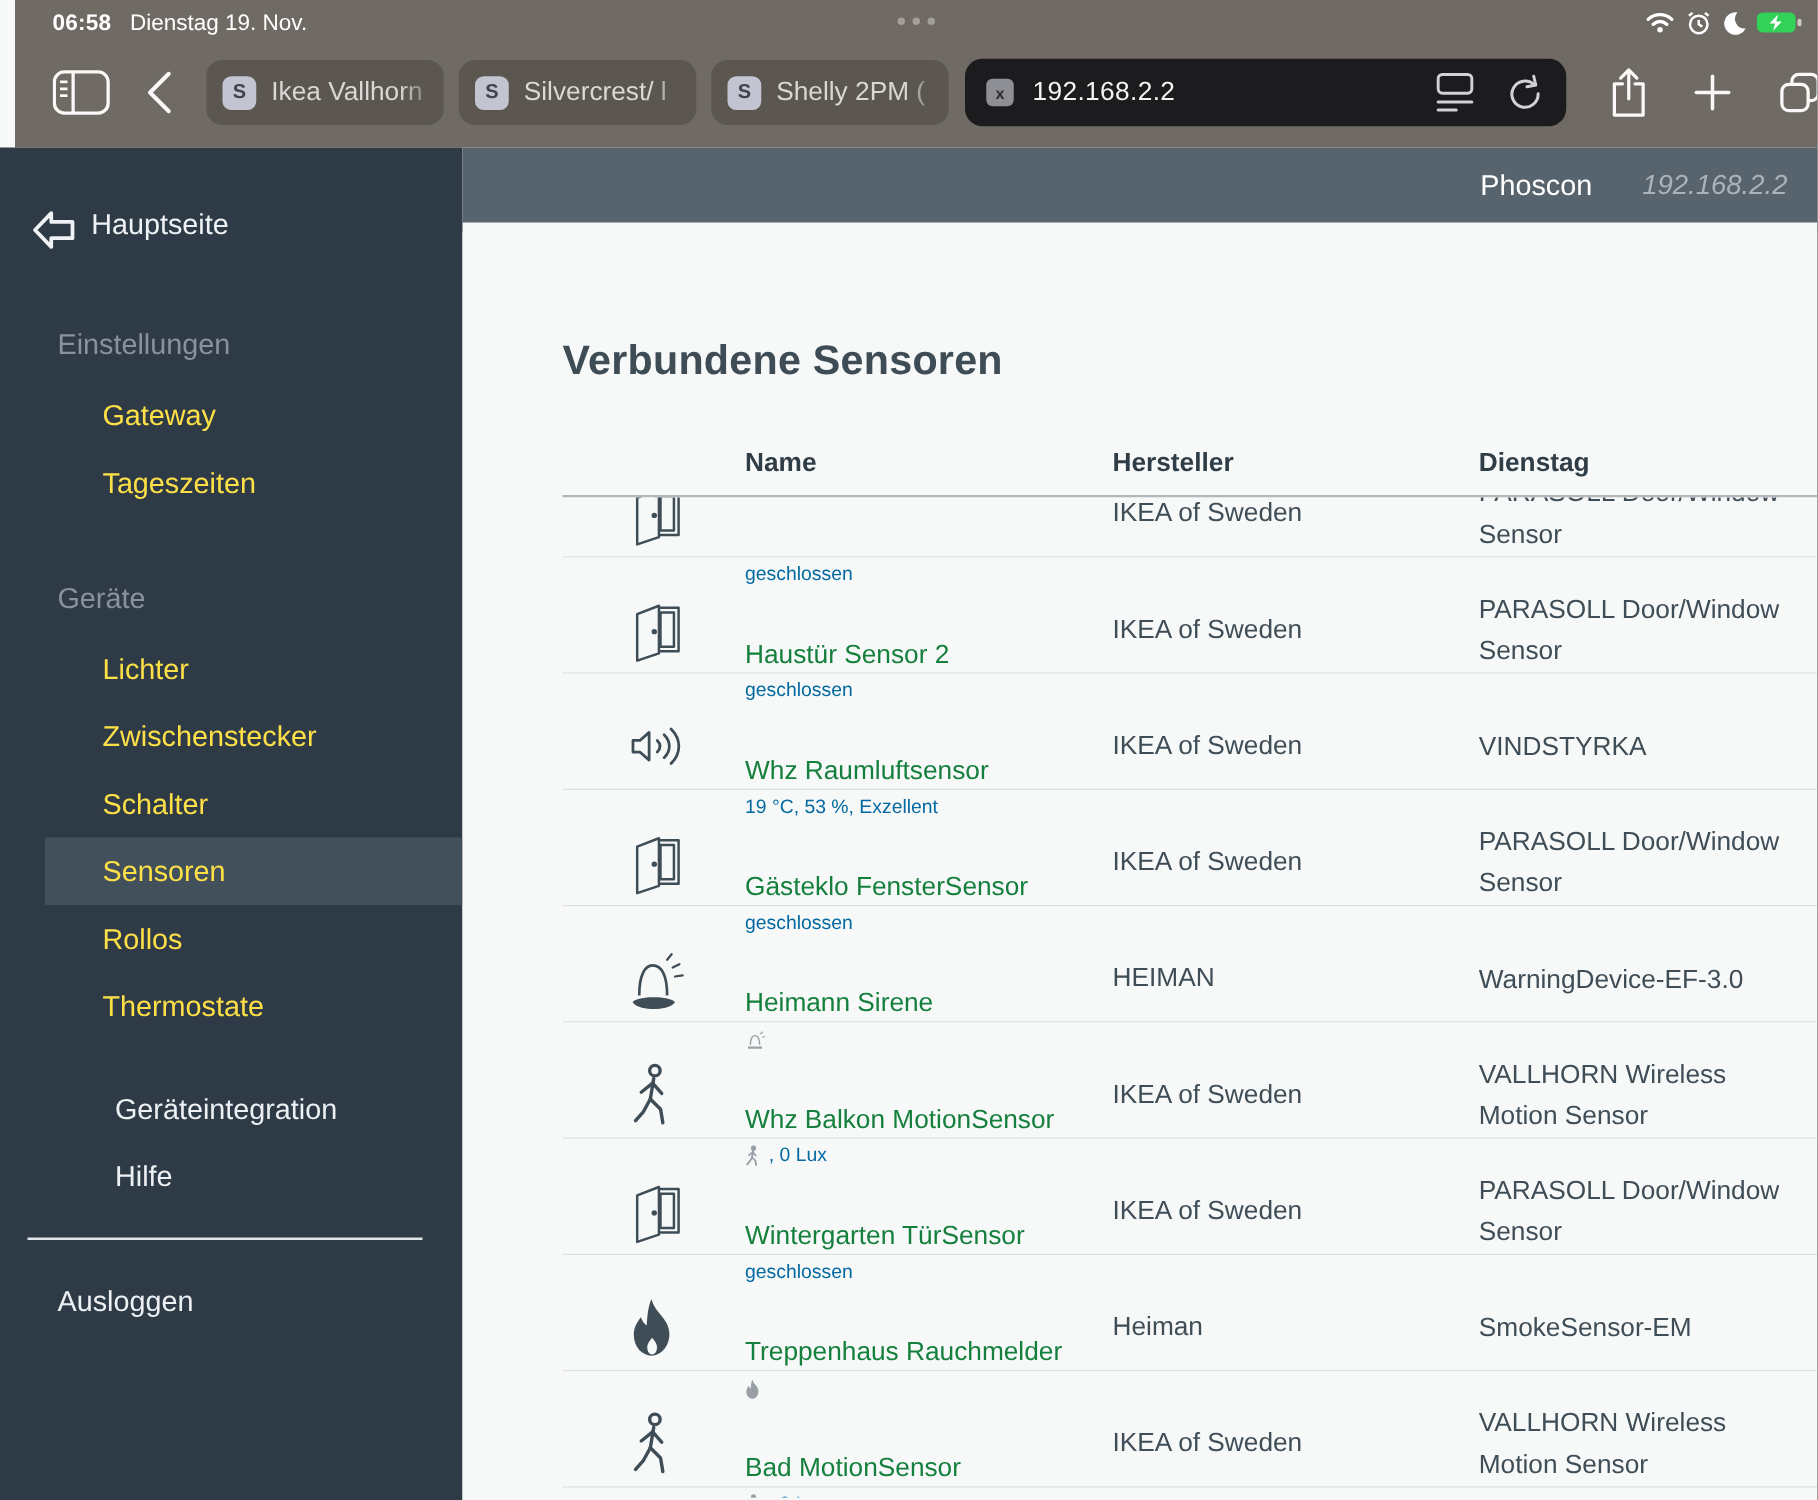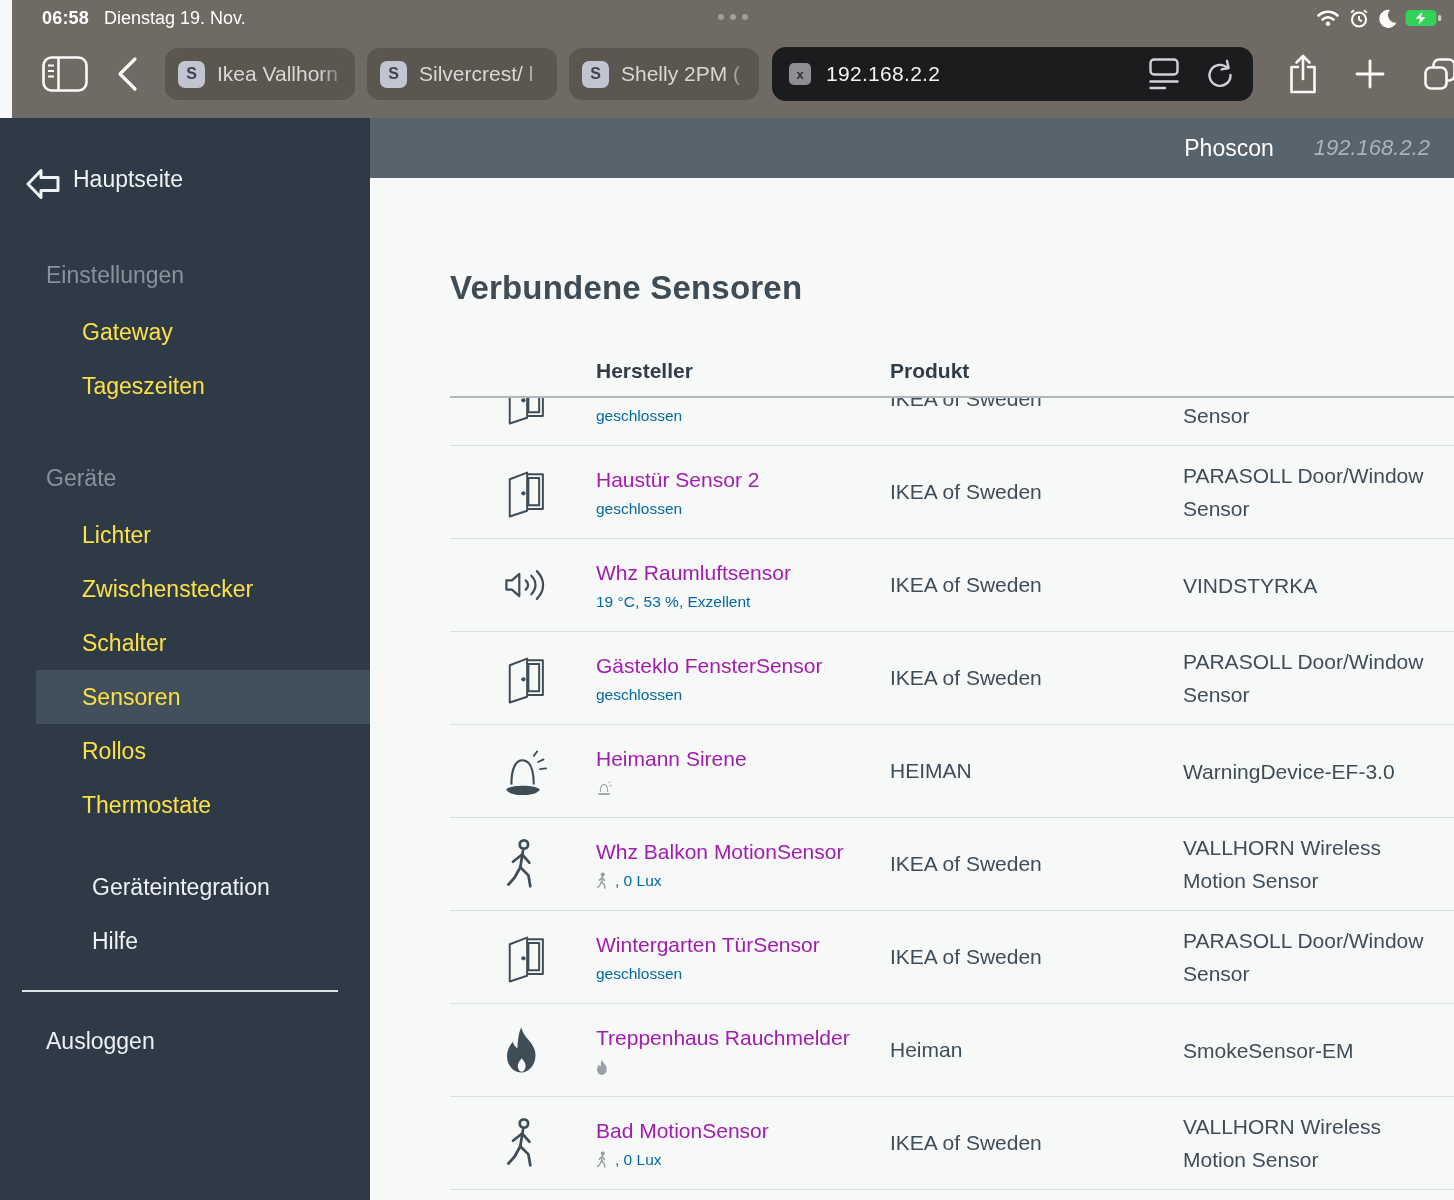--- a/index.html
+++ b/index.html
@@ -50,21 +50,21 @@
   .brand { font-size:23px; color:#ffffff; }
   .host { font-size:22px; color:#a9b3ba; font-style:italic; }
   .content { position:absolute; top:186px; left:370px; right:0; bottom:0; background:#f7f8f8; padding-left:80px; overflow:hidden; }
   .page-title { margin-top:80px; font-size:33px; font-weight:700; color:#3e4c56; letter-spacing:.2px; line-height:44px; }
   .thead { display:grid; grid-template-columns:146px 294px 293px 1fr; margin-top:46px; height:42px; border-bottom:2px solid #b3b8bb; font-size:21px; font-weight:700; color:#2f3d47; align-items:start; padding-top:3px; }
   .tbody { height:800px; overflow:hidden; }
   .trow { display:grid; grid-template-columns:146px 294px 293px 1fr; height:93px; border-bottom:1px solid #dcdfe1; background:#f7f8f8; }
   .trow.partial { margin-top:-45px; }
   .icon-cell { display:flex; align-items:center; justify-content:center; color:#3f4d57; }
   .name-cell { padding-top:20px; }
-  .row-name { font-size:21px; color:#a21caf; line-height:27px; min-height:27px; }
+  .row-name { font-size:21px; color:#15803d; line-height:27px; min-height:27px;margin-top:44px; }
   .row-sub { margin-top:7px; font-size:15.5px; color:#0369a1; display:flex; align-items:center; gap:6px; min-height:18px; }
   .sub-ic { color:#98a0a6; display:inline-flex; align-items:center; }
   .vendor-cell { align-self:center; font-size:21px; color:#3f4d57; }
   .product-cell { display:flex; align-items:center; font-size:21px; color:#3f4d57; line-height:33px; padding-right:28px; }
 </style>
 </head>
 <body>
 
 <div class="screen">
 
@@ -209,22 +209,23 @@
 
   <div class="app-header">
     <span class="brand">Phoscon</span>
     <span class="host">192.168.2.2</span>
   </div>
 
   <main class="content">
     <h1 class="page-title">Verbundene Sensoren</h1>
     <div class="thead">
       <span></span>
+      <span>Name</span>
       <span>Hersteller</span>
-      <span>Produkt</span>
+      <span>Dienstag</span>
     </div>
     <div class="tbody">
         <div class="trow partial">
      <div class="icon-cell">
             <svg width="44" height="53" viewBox="0 0 52 64">
               <g fill="none" stroke="currentColor" stroke-width="2.4" stroke-linejoin="round">
                 <rect x="28" y="10" width="22" height="42"></rect>
                 <rect x="32.5" y="14.5" width="13" height="33"></rect>
                 <polygon points="10,16 31,8 31,54 10,61" fill="#f7f8f8"></polygon>
               </g>

